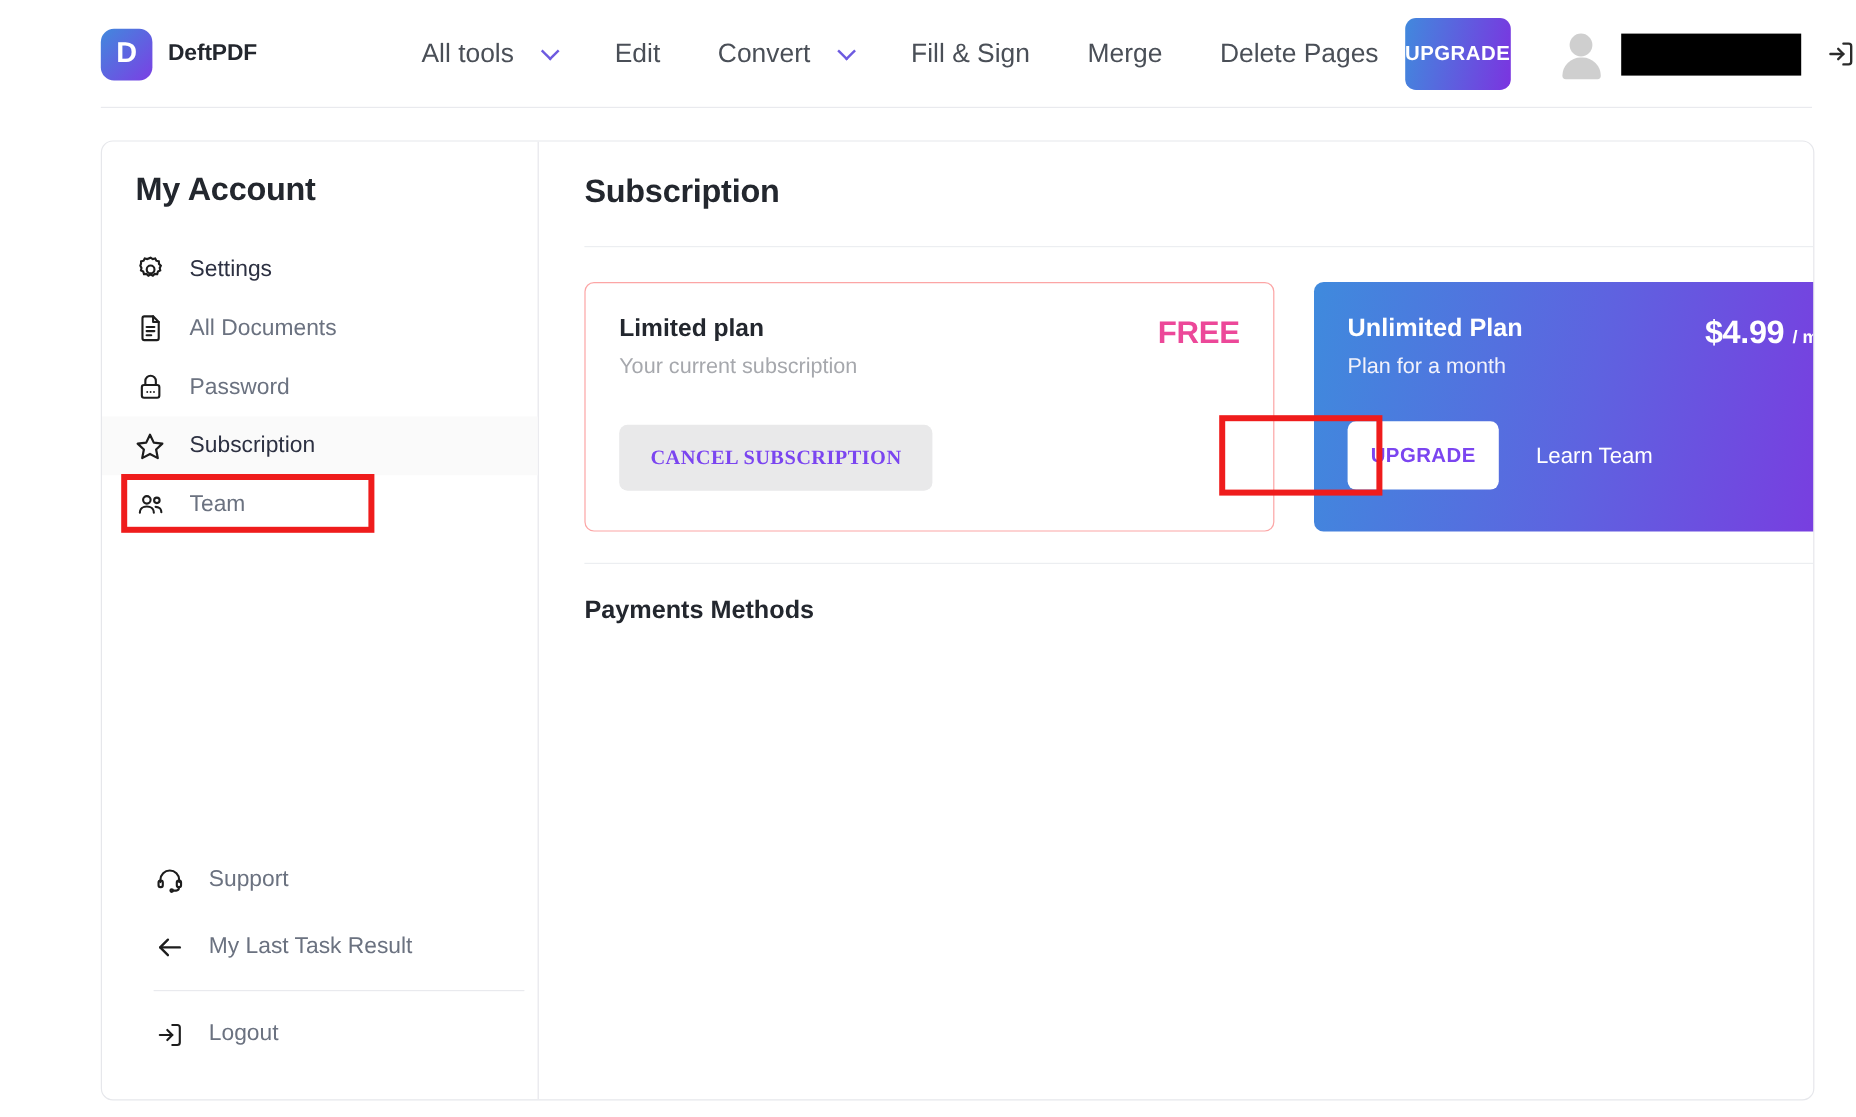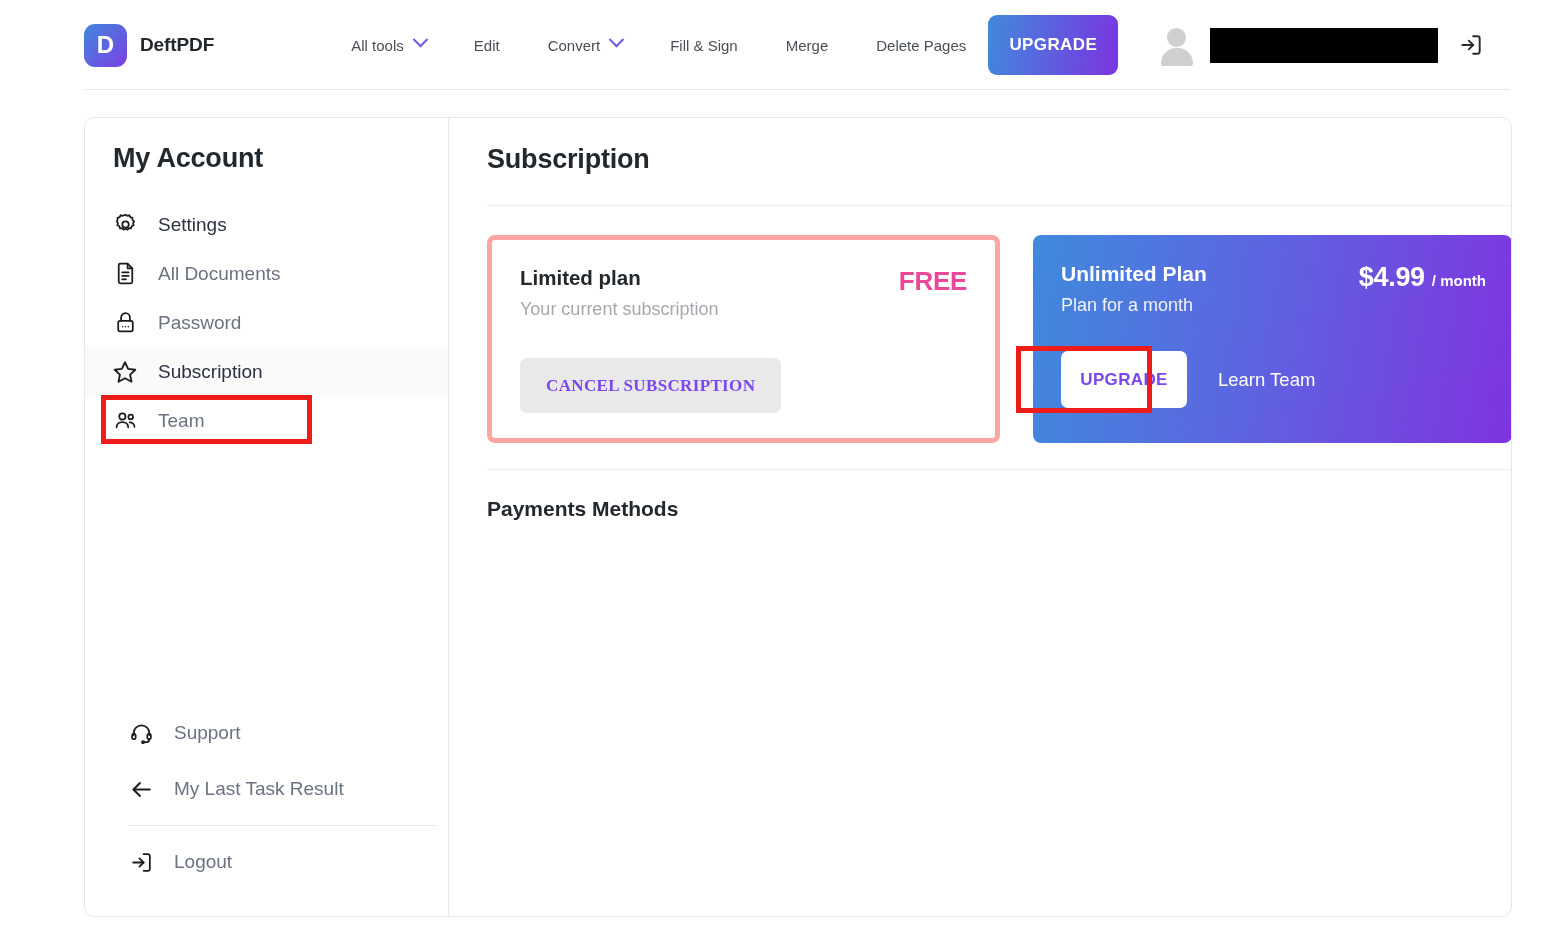--- a/index.html
+++ b/index.html
@@ -52,27 +52,27 @@
     color: #23272e;
     letter-spacing: -0.1px;
   }
   .navlinks {
     display: flex;
     align-items: center;
     margin-left: 137px;
     gap: 0;
   }
   .navlink {
-    font-size: 15px;
+    font-size: 22px;
     color: #4a4f57;
     padding: 8px 0;
     margin-right: 48px;
     display: flex;
-    align-items: flex-start;
-    gap: 11px;
+    align-items: center;
+    gap: 25px;
     white-space: nowrap;
     cursor: pointer;
   }
   .navlink:last-child { margin-right: 0; }
   .chev {
     display: inline-block;
     width: 11px; height: 11px;
     border-right: 2.4px solid #6d5ae0;
     border-bottom: 2.4px solid #6d5ae0;
     transform: rotate(45deg) translate(-2px,-2px);
@@ -213,22 +213,22 @@
   }
 
   .plans {
     display: flex;
     gap: 33px;
     margin-top: 29px;
   }
 
   
   .card-free {
-    width: 513px; height: 208px;
-    border: 5px solid #fca5a5;
+    width: 575px; height: 208px;
+    border: 1px solid #fca5a5;
     border-radius: 8px;
     padding: 26px 28px 0 28px;
     position: relative;
   }
   .card-free .row1 {
     display: flex;
     justify-content: space-between;
     align-items: flex-start;
   }
   .plan-name {

